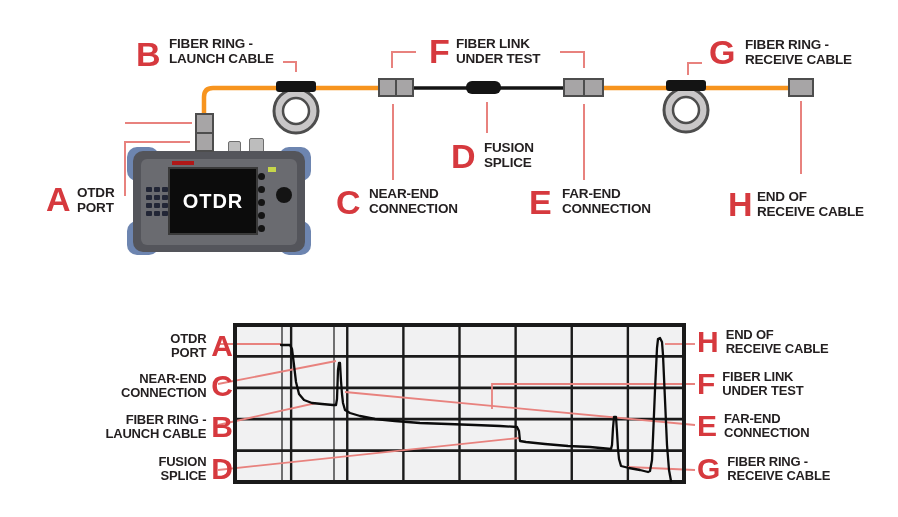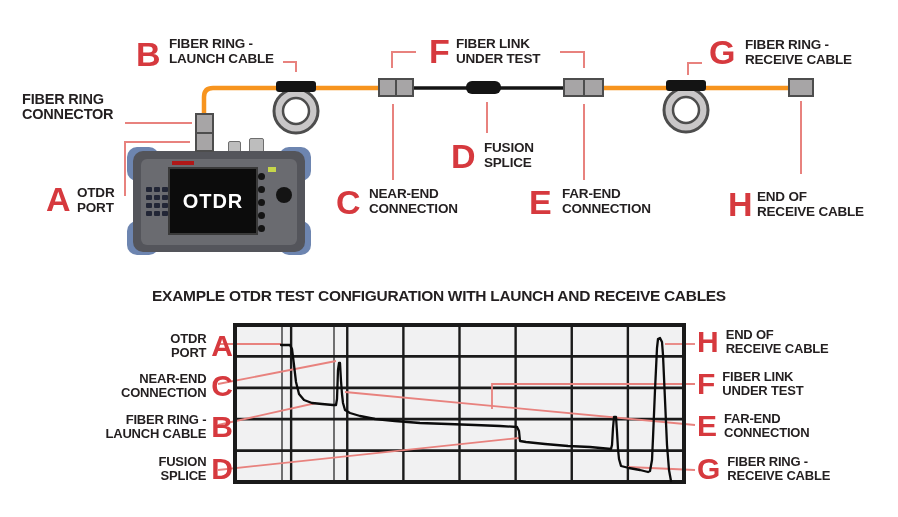--- a/index.html
+++ b/index.html
@@ -110,24 +110,20 @@
     <rect x="196" y="114" width="17" height="37" fill="#A7A5A6" stroke="#4D4D4D" stroke-width="2"></rect>
     <line x1="196" y1="133" x2="213" y2="133" stroke="#4D4D4D" stroke-width="2"></line>
     <rect x="379" y="79" width="34" height="17" fill="#A7A5A6" stroke="#4D4D4D" stroke-width="2"></rect>
     <line x1="396" y1="79" x2="396" y2="96" stroke="#4D4D4D" stroke-width="2"></line>
     <rect x="466" y="81" width="35" height="13" rx="6" fill="#141414"></rect>
     <rect x="564" y="79" width="39" height="17" fill="#A7A5A6" stroke="#4D4D4D" stroke-width="2"></rect>
     <line x1="584" y1="79" x2="584" y2="96" stroke="#4D4D4D" stroke-width="2"></line>
     <rect x="789" y="79" width="24" height="17" fill="#A7A5A6" stroke="#4D4D4D" stroke-width="2"></rect>
   </svg>
 
-  <div class="lbl" style="left:22px;top:92px;font-size:14.5px;line-height:15px;">
-    <div>FIBER RING</div>
-    <div>CONNECTOR</div>
-  </div>
 
   <div class="biglet" style="left:46px;top:182px;">A</div>
   <div class="lbl" style="left:77px;top:186px;">
     <div>OTDR</div>
     <div>PORT</div>
   </div>
 
   <div class="biglet" style="left:136px;top:37px;">B</div>
   <div class="lbl" style="left:169px;top:37px;">
     <div>FIBER RING -</div>
@@ -163,21 +159,20 @@
     <div>FIBER RING -</div>
     <div>RECEIVE CABLE</div>
   </div>
 
   <div class="biglet" style="left:728px;top:187px;">H</div>
   <div class="lbl" style="left:757px;top:190px;">
     <div>END OF</div>
     <div>RECEIVE CABLE</div>
   </div>
 
-  <div class="title">EXAMPLE OTDR TEST CONFIGURATION WITH LAUNCH AND RECEIVE CABLES</div>
 
   <svg id="chart-svg" class="layer z1" width="898" height="517" viewBox="0 0 898 517">
       <rect x="235" y="325" width="449" height="157" fill="#F1F1F2"></rect>
       <line x1="291.125" y1="325" x2="291.125" y2="482" stroke="#1A1A1A" stroke-width="2.4"></line>
       <line x1="347.25" y1="325" x2="347.25" y2="482" stroke="#1A1A1A" stroke-width="2.4"></line>
       <line x1="403.375" y1="325" x2="403.375" y2="482" stroke="#1A1A1A" stroke-width="2.4"></line>
       <line x1="459.5" y1="325" x2="459.5" y2="482" stroke="#1A1A1A" stroke-width="2.4"></line>
       <line x1="515.625" y1="325" x2="515.625" y2="482" stroke="#1A1A1A" stroke-width="2.4"></line>
       <line x1="571.75" y1="325" x2="571.75" y2="482" stroke="#1A1A1A" stroke-width="2.4"></line>
       <line x1="627.875" y1="325" x2="627.875" y2="482" stroke="#1A1A1A" stroke-width="2.4"></line>

